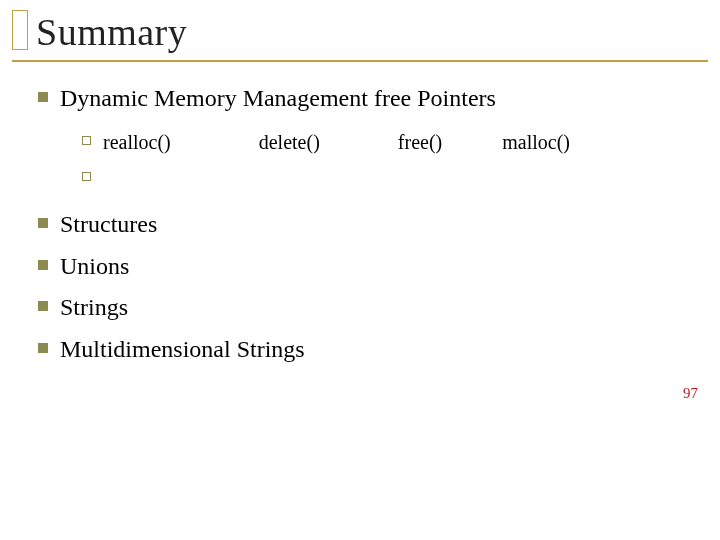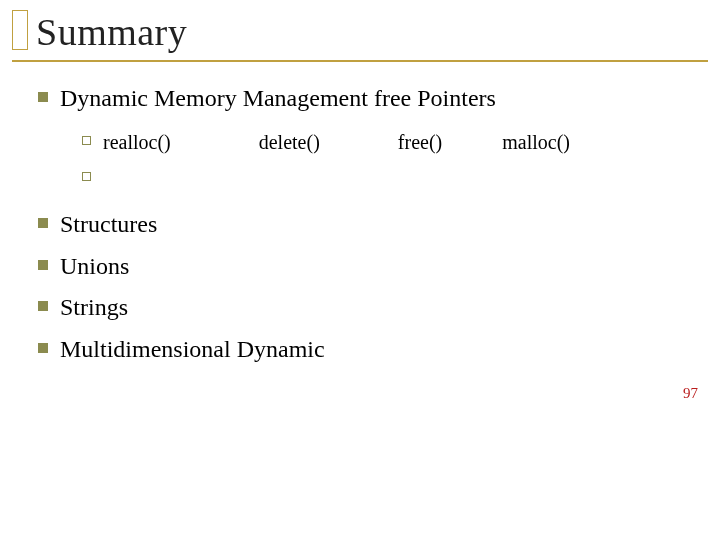--- a/index.html
+++ b/index.html
@@ -140,20 +140,20 @@
       <div class="l1">
         <span class="bullet"></span><span class="l1-text">Structures</span>
       </div>
       <div class="l1">
         <span class="bullet"></span><span class="l1-text">Unions</span>
       </div>
       <div class="l1">
         <span class="bullet"></span><span class="l1-text">Strings</span>
       </div>
       <div class="l1">
-        <span class="bullet"></span><span class="l1-text">Multidimensional Dynamic</span>
+        <span class="bullet"></span><span class="l1-text">Multidimensional Strings</span>
       </div>
     </div>
 
   </div>
 
   <div class="pagenum">97</div>
 </div>
 
 </body></html>

